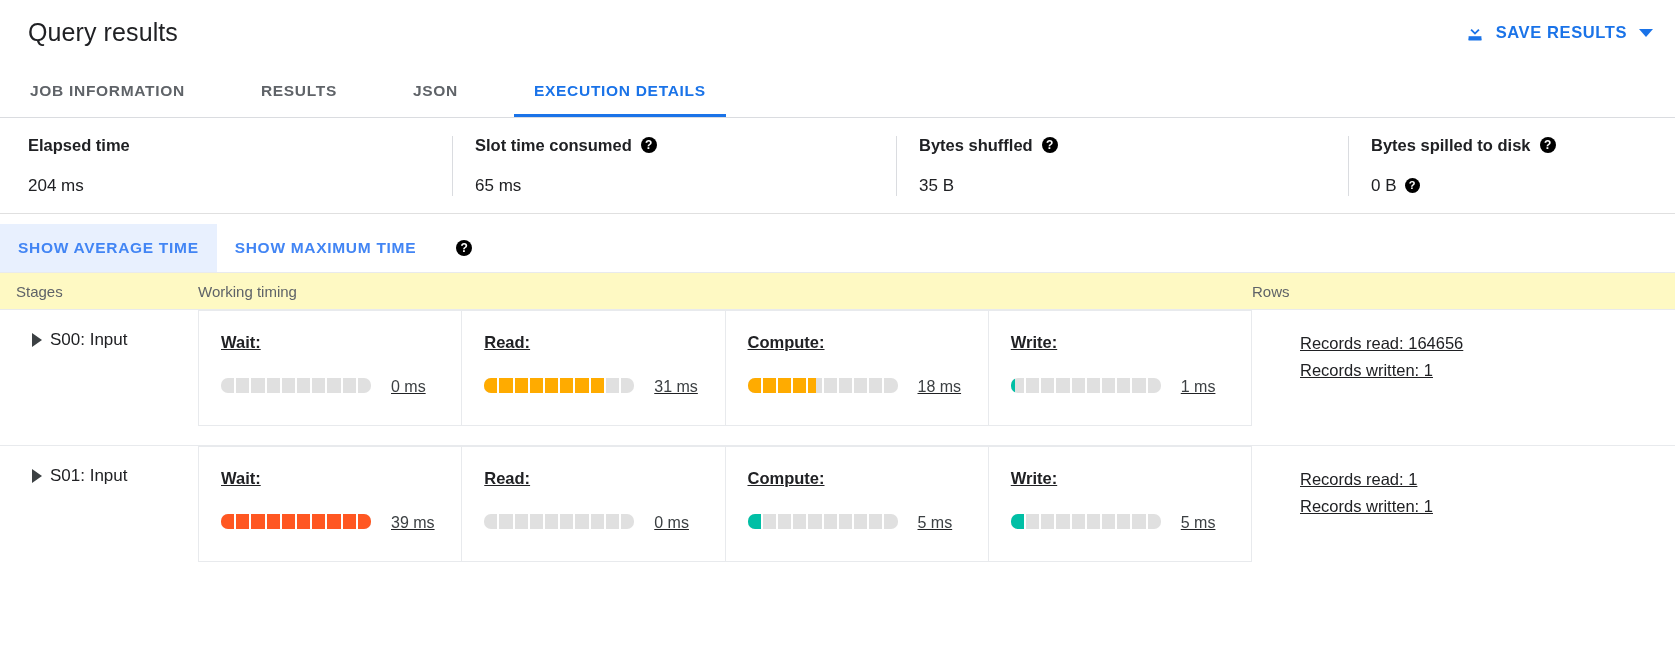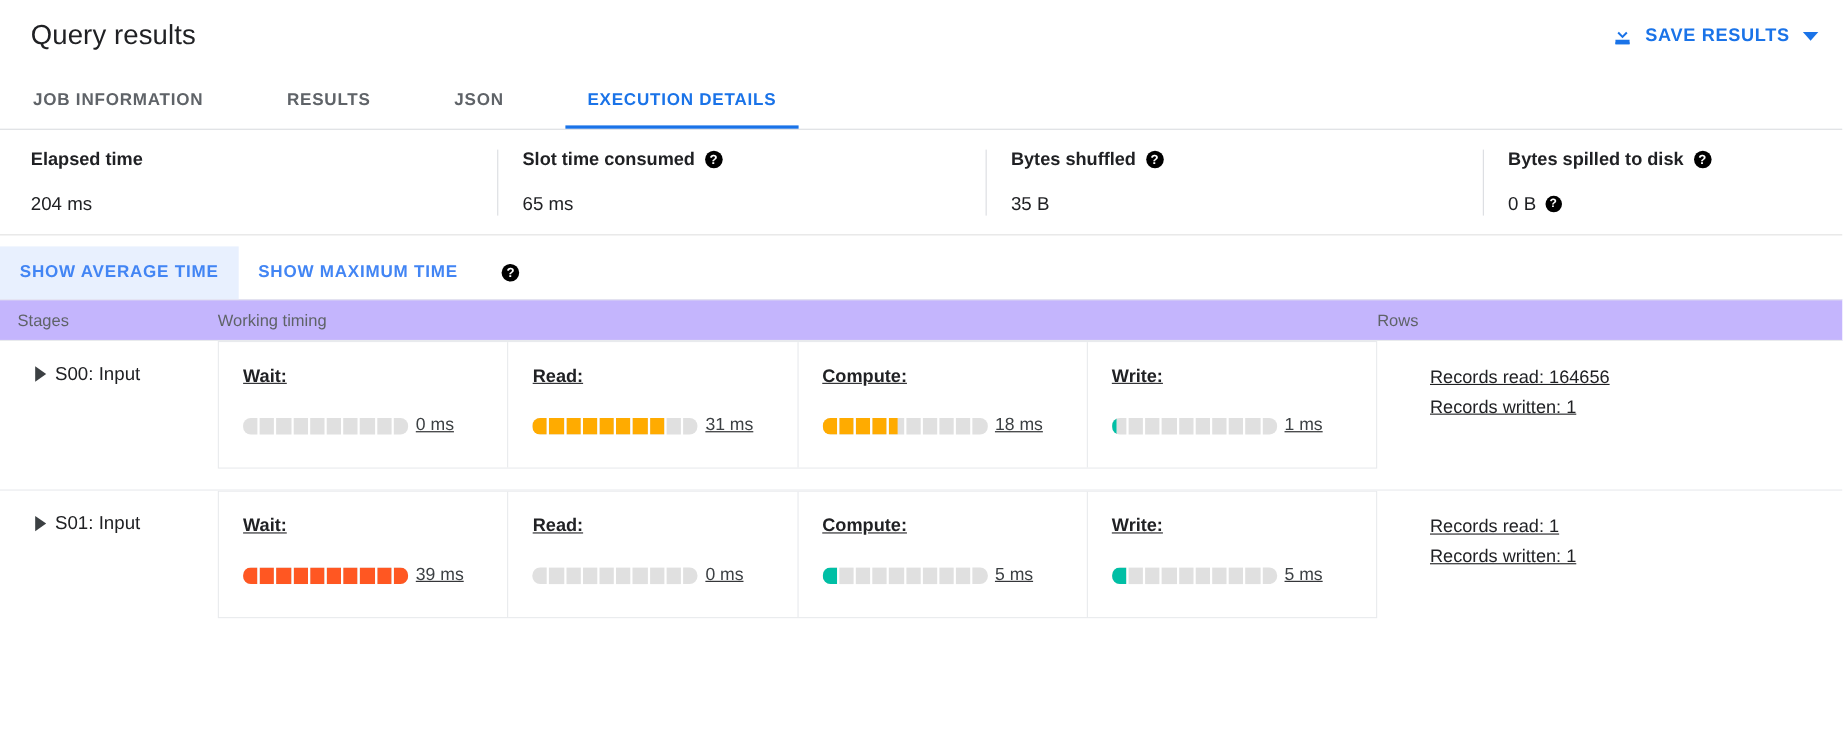--- a/index.html
+++ b/index.html
@@ -158,21 +158,21 @@
     font-family: inherit;
   }
   .toggle-btn.selected { background: #e8f0fe; }
   .toggle-help { margin-left: 22px; display: flex; align-items: center; }
 
   
   .table-head {
     display: flex;
     align-items: center;
     height: 38px;
-    background: #c4b5fd;
+    background: #fef9c3;
     border-top: 1px solid #e8eaed;
     border-bottom: 1px solid #e8eaed;
     font-size: 15px;
     color: #5f6368;
     box-sizing: border-box;
   }
   .th-stages  { width: 198px; padding-left: 16px; box-sizing: border-box; }
   .th-timing  { width: 1054px; padding-left: 0px; box-sizing: border-box; }
   .th-rows    { flex: 1; }
 
@@ -228,22 +228,22 @@
     text-decoration: underline;
   }
   .phase + .phase { border-left: 1px solid #e8eaed; }
   .phase-label {
     font-size: 16.5px;
     font-weight: 700;
     color: #202124;
   }
   .phase-bar-row {
     display: flex;
-    align-items: center;
-    gap: 7px;
+    align-items: flex-start;
+    gap: 20px;
   }
   .bar {
     display: flex;
     gap: 2px;
     width: 150px;
     height: 15px;
     flex: none;
   }
   .seg {
     flex: 1;

